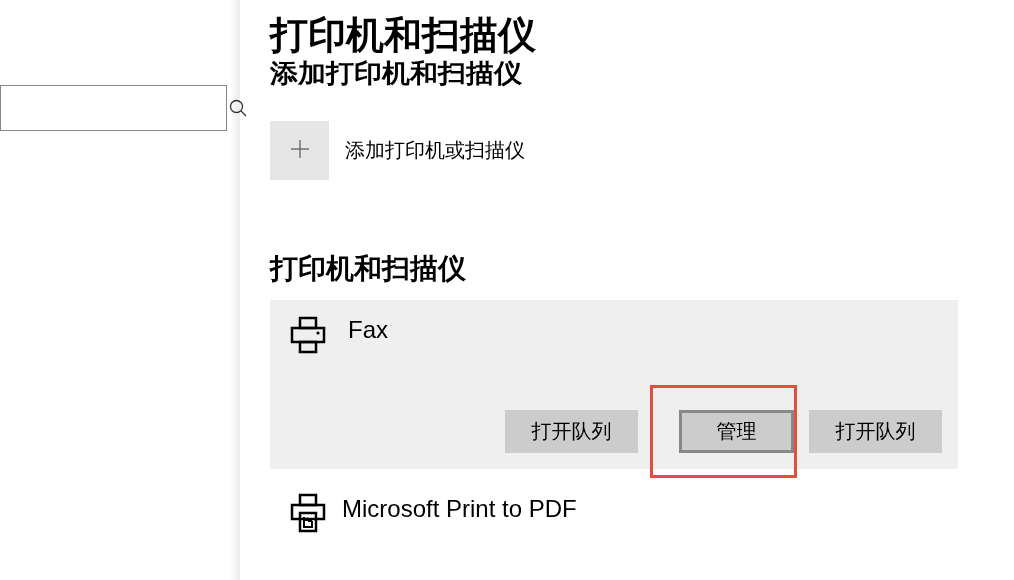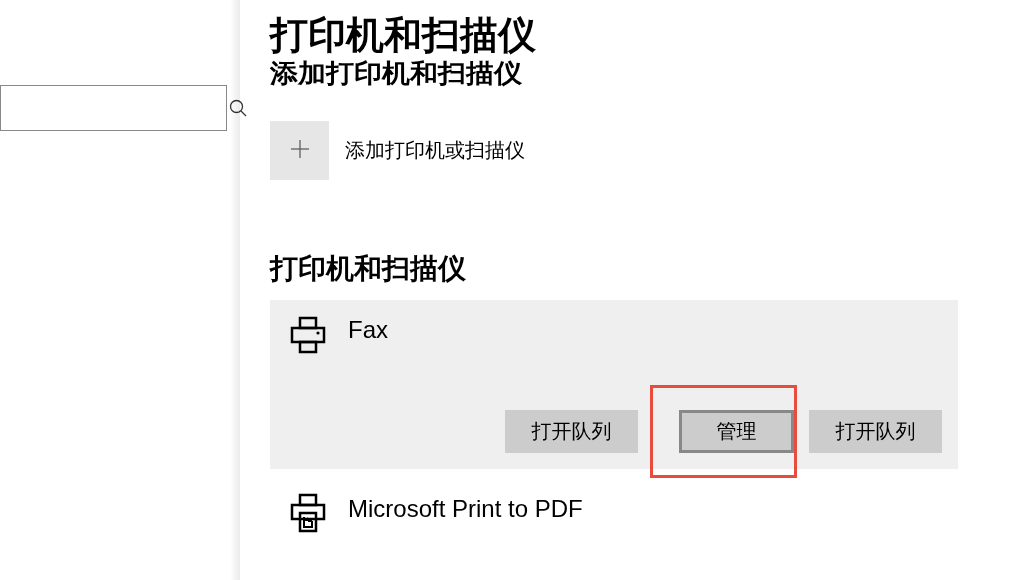--- a/index.html
+++ b/index.html
@@ -150,21 +150,21 @@
     }
     .manage-highlight .action-button {
       border: 3px solid #888;
       background: #ccc;
       width: 129px;
       height: 43px;
     }
     .second-printer {
       display: flex;
       align-items: flex-start;
-      gap: 18px;
+      gap: 12px;
       padding: 12px 16px;
       margin-top: 8px;
     }
     .second-printer .printer-name {
       margin-top: 6px;
     }
   </style>
 </head>
 <body>
 

